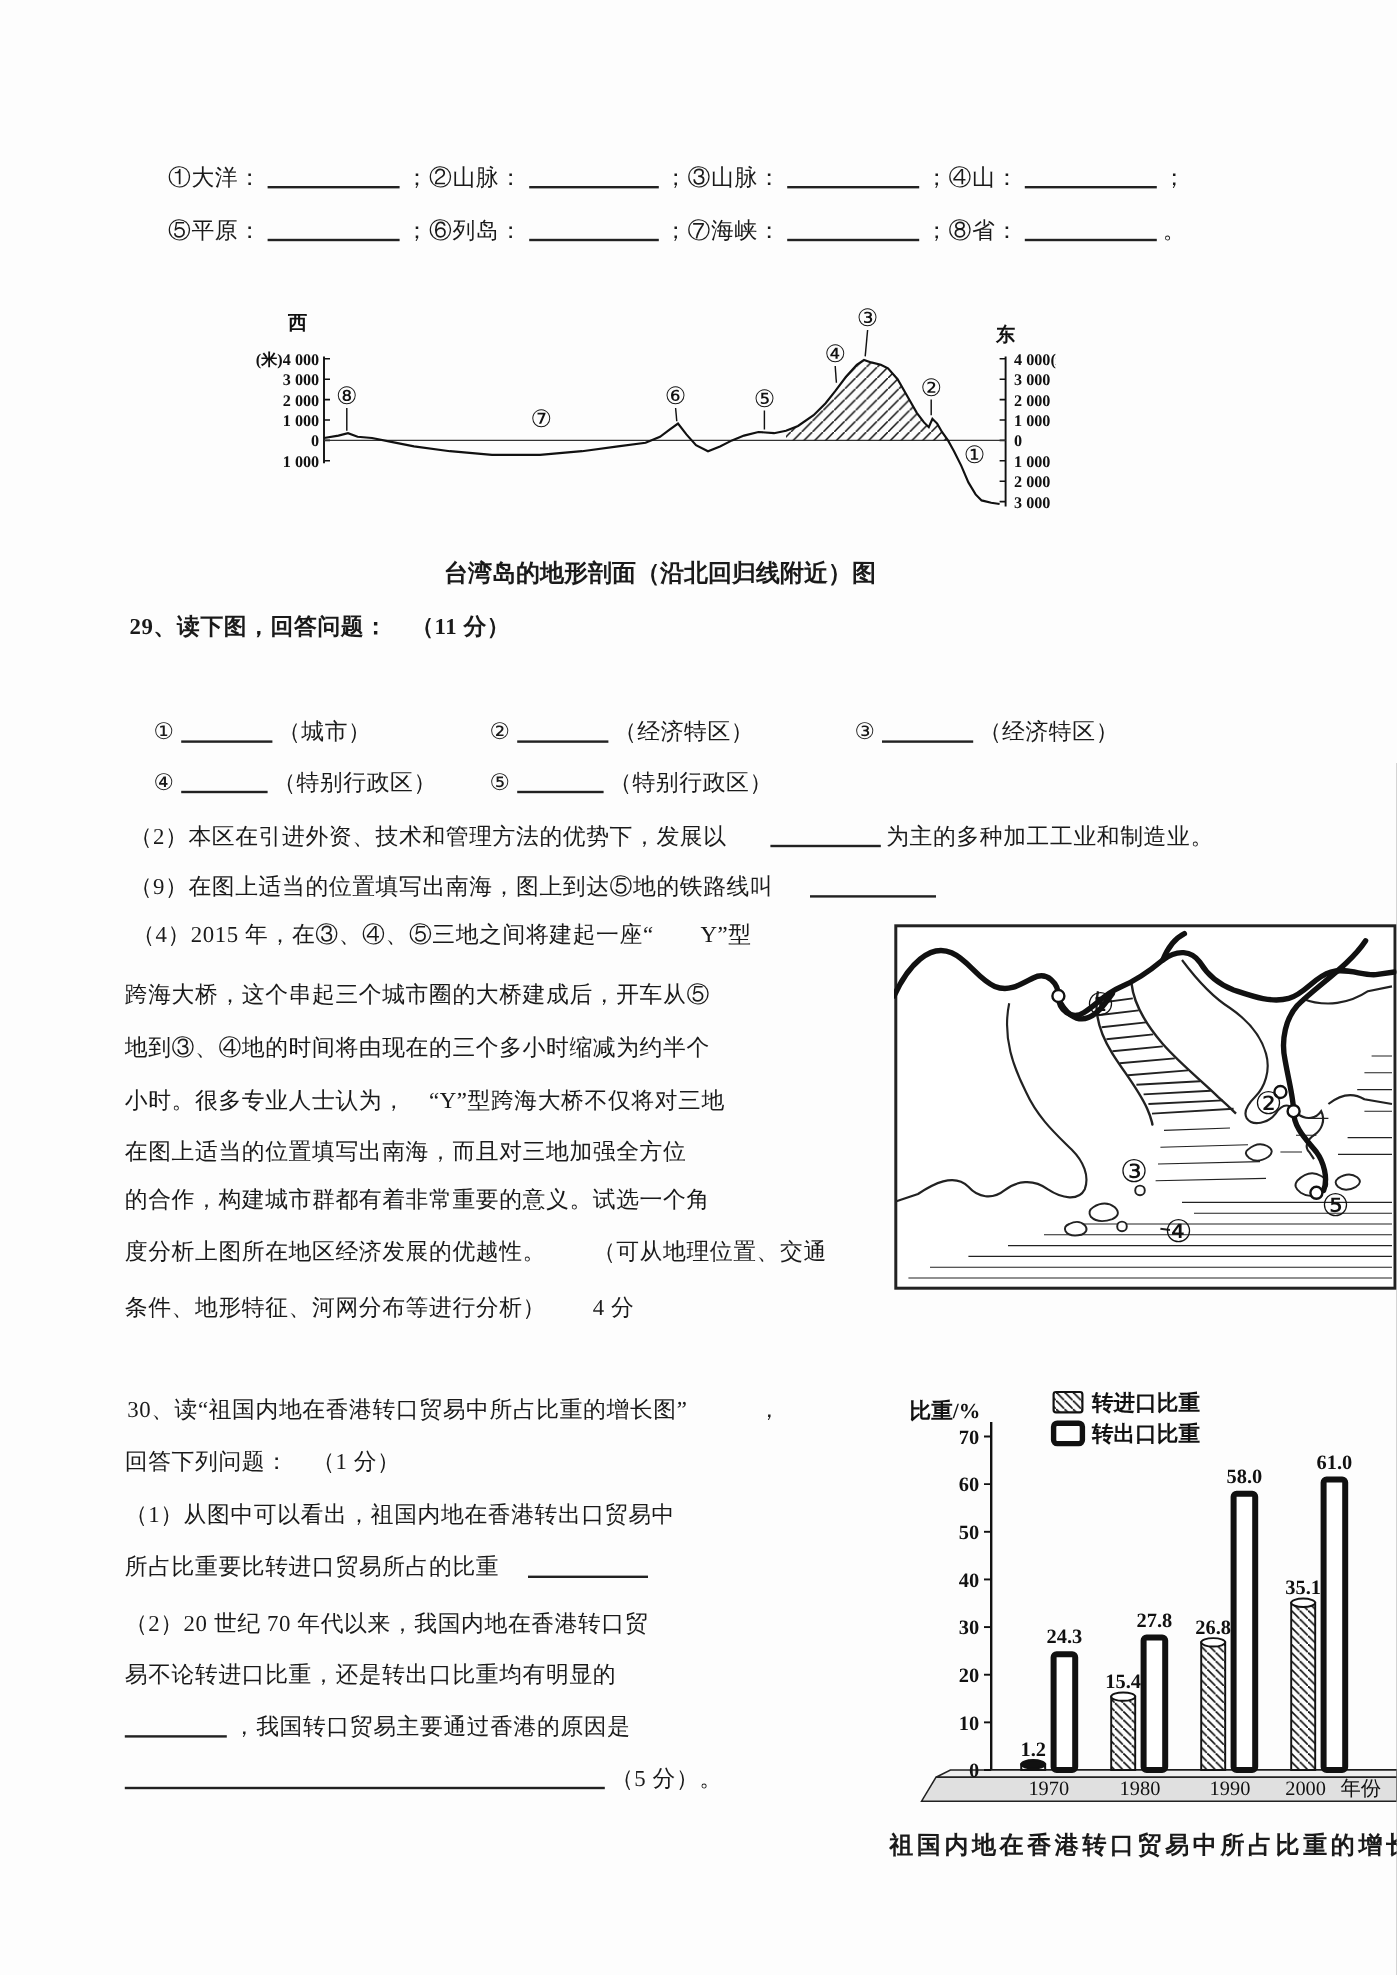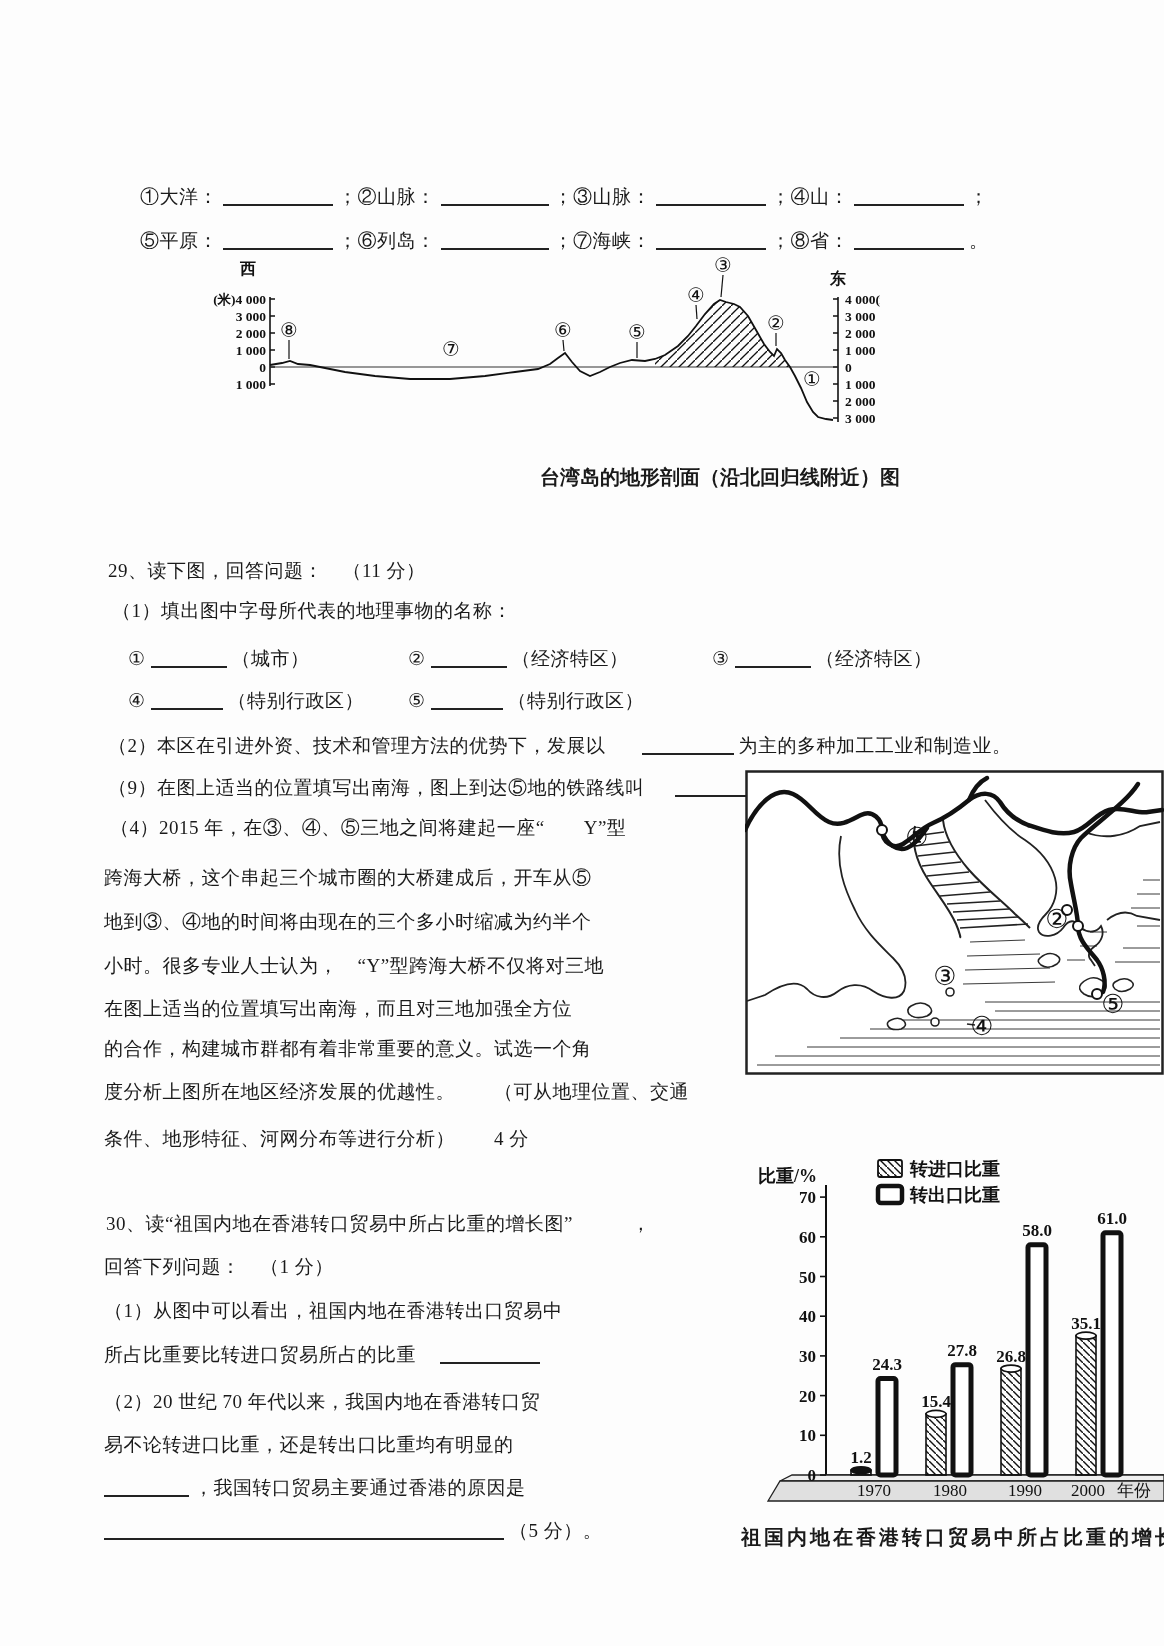--- a/index.html
+++ b/index.html
@@ -1,18 +1,18 @@
 <!DOCTYPE html>
 <html><head>
 <meta charset="utf-8">
 <style>
   html,body{margin:0;padding:0;background:#888;}
   .page{position:relative;width:1164px;height:1646px;background:#fdfdfd;overflow:hidden;
         font-family:"Liberation Serif","DejaVu Serif",serif;color:#1a1a1a;}
-  .tline{position:absolute;font-size:19px;line-height:26px;white-space:nowrap;letter-spacing:.5px;margin-top:48px;}
+  .tline{position:absolute;font-size:19px;line-height:26px;white-space:nowrap;letter-spacing:.5px;}
   .blank{display:inline-block;border-bottom:2px solid #222;height:1em;vertical-align:-3px;margin:0 5px;}
   .cap{position:absolute;font-weight:700;font-size:20px;}
   svg{position:absolute;}
   svg text{font-family:"Liberation Serif","DejaVu Serif",serif;fill:#111;}
   .ptick{font-size:13.5px;font-weight:700;}
   .pdir{font-size:16px;font-weight:700;}
   .pmark{font-size:20px;font-family:"DejaVu Sans",sans-serif;}
   .mmark{font-size:26px;font-family:"DejaVu Sans",sans-serif;}
   .btick{font-size:17px;font-weight:700;}
   .bval{font-size:17px;font-weight:700;}
@@ -82,24 +82,23 @@
       <text x="89" y="85" class="pmark">⑧</text>
       <text x="251" y="104" class="pmark">⑦</text>
       <text x="363" y="85" class="pmark">⑥</text>
       <text x="437" y="87" class="pmark">⑤</text>
       <text x="496" y="50" class="pmark">④</text>
       <text x="523" y="20" class="pmark">③</text>
       <text x="576" y="78" class="pmark">②</text>
       <text x="612" y="134" class="pmark">①</text>
     </g>
   </svg>
-  <div class="cap" style="left:200px;top:464px;width:700px;text-align:right">台湾岛的地形剖面（沿北回归线附近）图</div>
-
-  <div class="tline" style="left:108px;top:510px;font-weight:400">29、读下图，回答问题：　（11 分）</div>
-  <div class="tline" style="left:112px;top:550px">（1）填出图中字母所代表的地理事物的名称：</div>
+  <div class="cap" style="left:200px;top:464px;width:700px;text-align:center">台湾岛的地形剖面（沿北回归线附近）图</div>
+
+  <div class="tline" style="left:108px;top:510px;font-weight:700">29、读下图，回答问题：　（11 分）</div>
 
   <div class="tline" style="left:128px;top:598px">
     <span>①</span><span class="blank" style="width:76px"></span><span>（城市）</span>
   </div>
   <div class="tline" style="left:408px;top:598px">
     <span>②</span><span class="blank" style="width:76px"></span><span>（经济特区）</span>
   </div>
   <div class="tline" style="left:712px;top:598px">
     <span>③</span><span class="blank" style="width:76px"></span><span>（经济特区）</span>
   </div>

